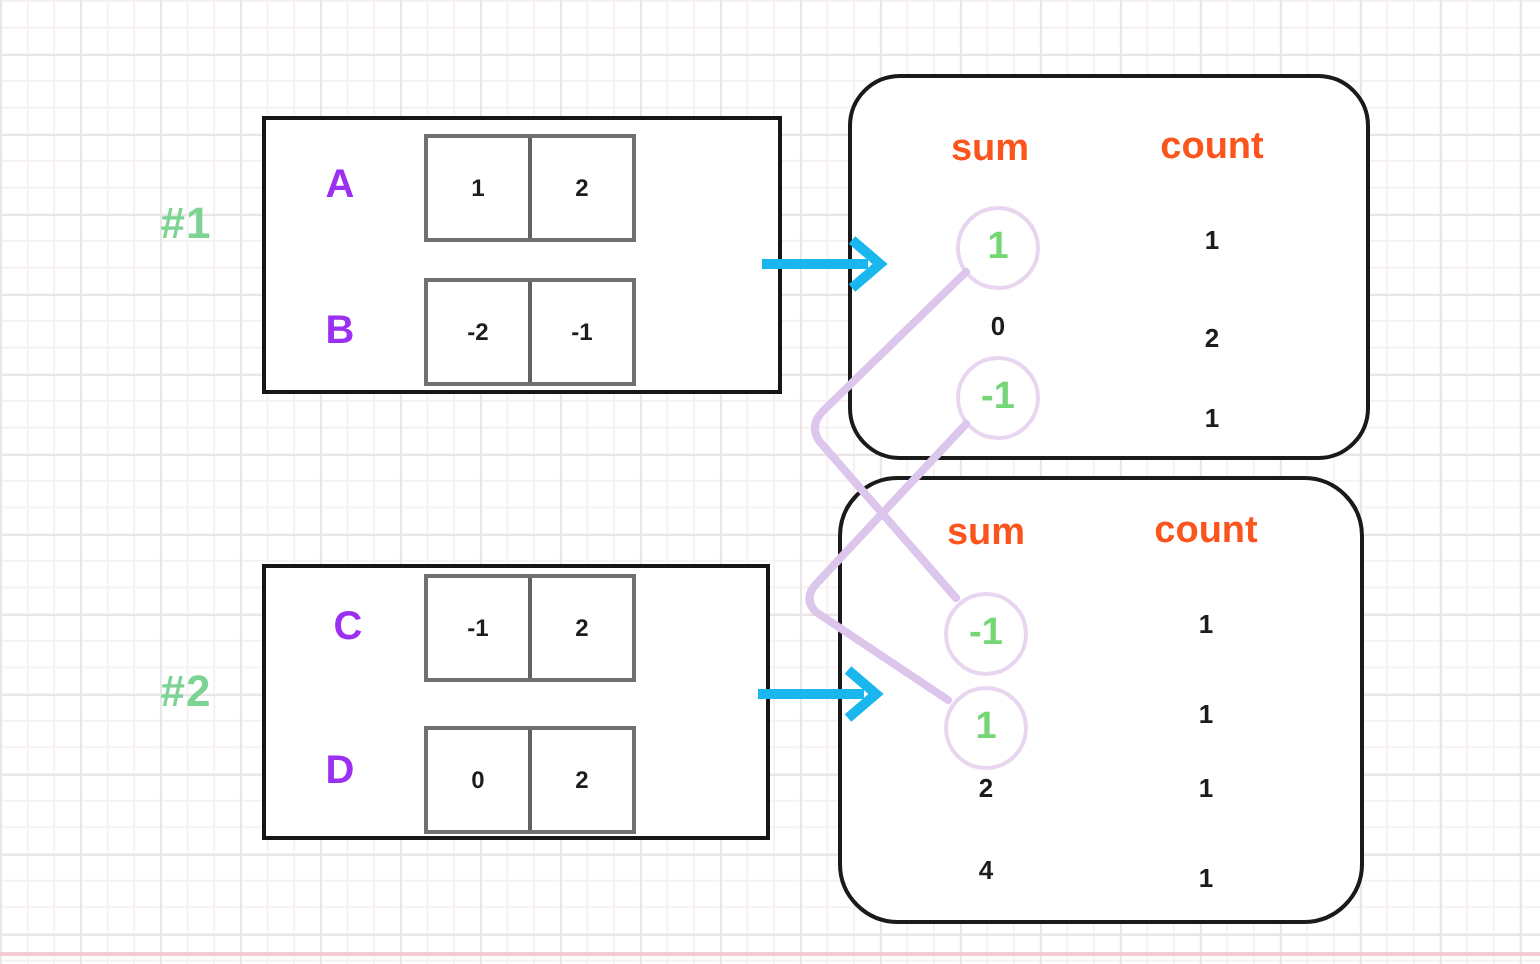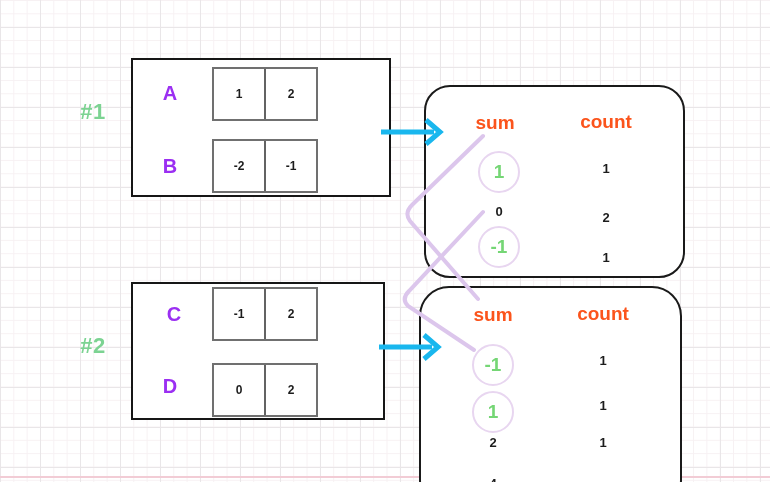--- a/index.html
+++ b/index.html
@@ -52,21 +52,20 @@
     width:50px;height:50px;
     display:flex;align-items:center;justify-content:center;
     font-size:12px;font-weight:700;color:#1c1c1c;
   }
   .cell + .cell{border-left:2px solid #636363;}
   .result-box{
     position:absolute;
     background:#fff;
     border:2px solid #1a1a1a;
     box-sizing:border-box;
-    margin-top:48px;
   }
   #result1{left:424px;top:37px;width:261px;height:193px;border-radius:26px;}
   #result2{left:419px;top:238px;width:263px;height:224px;border-radius:30px;}
   .hdr{
     position:absolute;
     transform:translate(-50%,-50%);
     font-size:19px;font-weight:600;color:#fb541c;
   }
   .rows-layer{position:absolute;left:0;top:0;right:0;bottom:0;}
   .sum-val{

